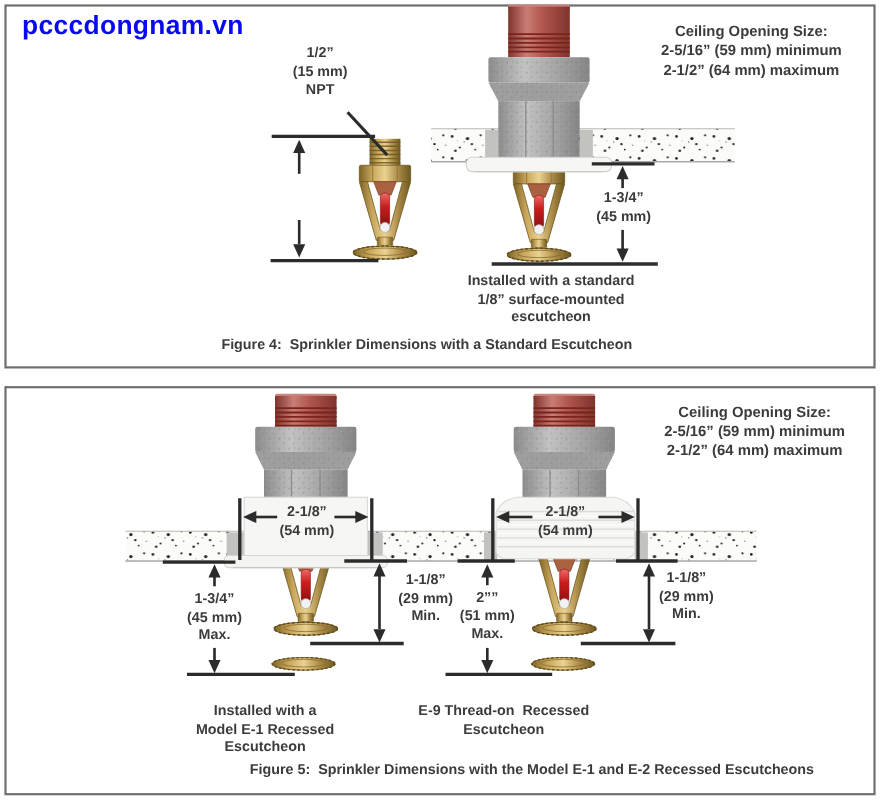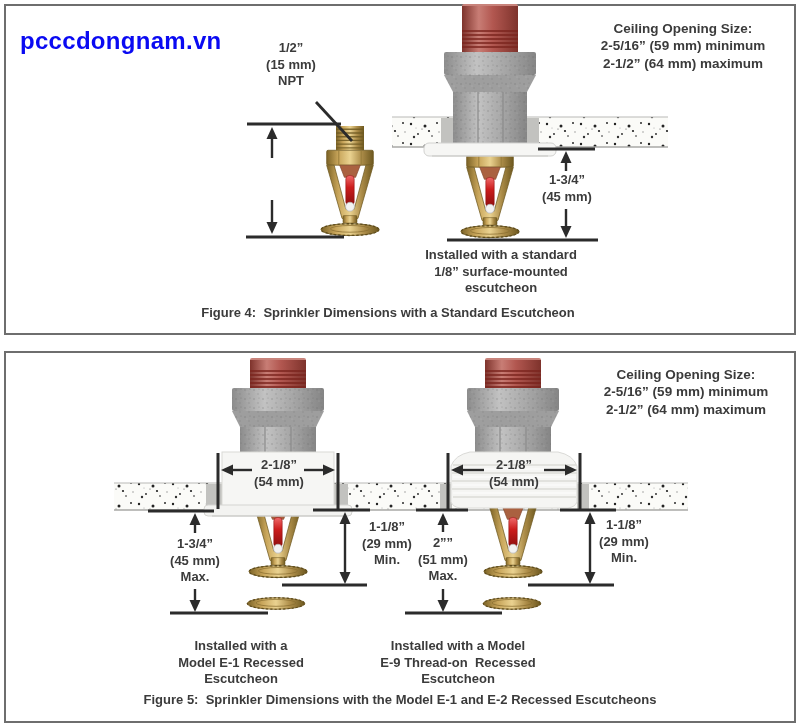--- a/index.html
+++ b/index.html
@@ -10,21 +10,21 @@
   #panel4{top:4px;height:331px;}
   #panel5{top:351px;height:372px;}
   svg.art{position:absolute;left:0;top:0;pointer-events:none;}
   .lbl{position:absolute;text-align:center;font-weight:bold;color:#3b3b3b;
        font-size:13px;line-height:1.28;z-index:5;}
   .lbl span{display:block;white-space:pre;}
   .lbl.big{font-size:13.5px;}
   .caption{position:absolute;text-align:center;font-weight:bold;color:#3b3b3b;
            font-size:13px;white-space:pre;z-index:5;}
   .watermark{position:absolute;left:20px;top:10px;font-size:24px;font-weight:bold;
-             color:#0a0af2;letter-spacing:.3px;z-index:5;margin-top:17px;}
+             color:#0a0af2;letter-spacing:.3px;z-index:5;}
 </style>
 </head>
 <body>
 
 <div class="page">
 
   <div class="panel" id="panel4"></div>
   <div class="panel" id="panel5"></div>
 
   <svg class="art" width="802" height="727" viewBox="0 0 802 727">
@@ -301,20 +301,19 @@
     <span>Min.</span>
   </div>
 
   <div class="lbl" style="left:141px;top:638px;width:200px;">
     <span>Installed with a</span>
     <span>Model E-1 Recessed</span>
     <span>Escutcheon</span>
   </div>
 
   <div class="lbl" style="left:356px;top:638px;width:204px;">
-    <span>Installed with a Model</span>
     <span>E-9 Thread-on  Recessed</span>
     <span>Escutcheon</span>
   </div>
 
-  <div class="caption" style="left:60px;top:692px;width:680px;">Figure 5:  Sprinkler Dimensions with the Model E-1 and E-2 Recessed Escutcheons</div>
+  <div class="caption" style="left:60px;top:692px;width:680px;text-align:right;">Figure 5:  Sprinkler Dimensions with the Model E-1 and E-2 Recessed Escutcheons</div>
 
 </div>
 
 </body></html>

